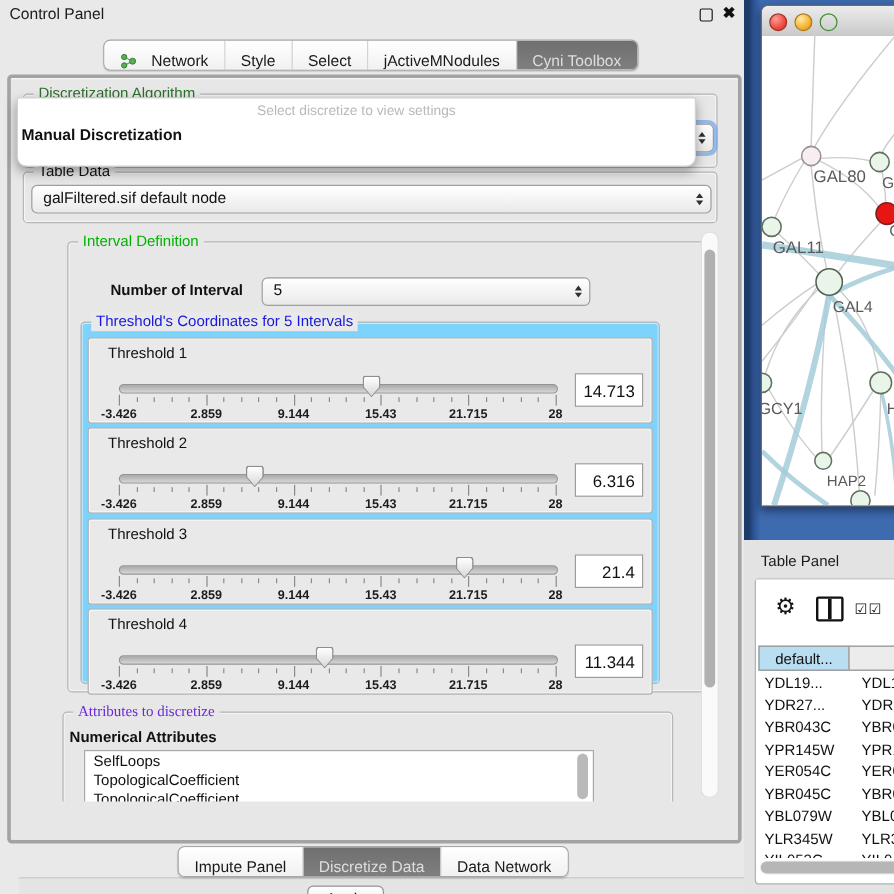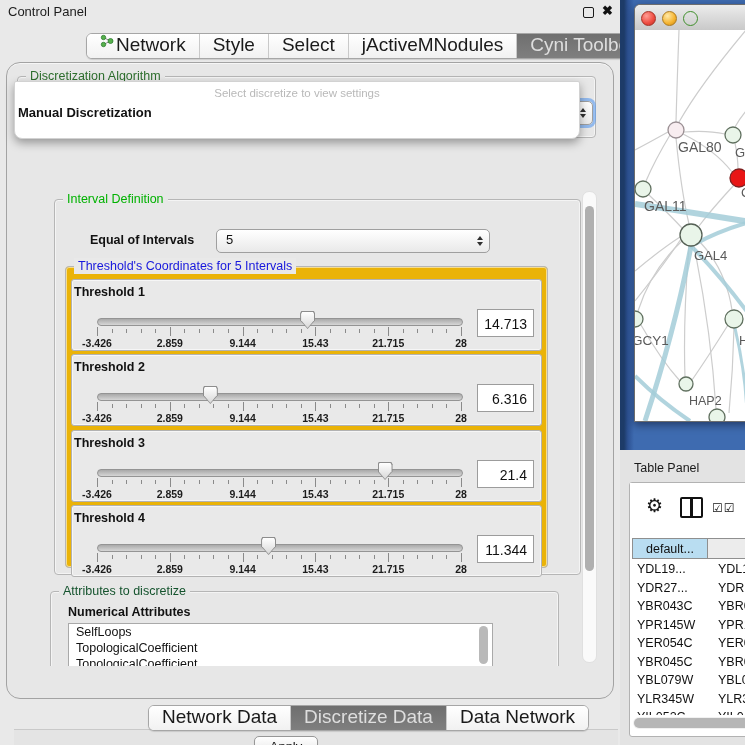--- a/index.html
+++ b/index.html
@@ -8,42 +8,42 @@
   .abs{position:absolute;}
 
   
   .titlebar{left:0;top:0;width:620px;height:24px;background:#e9e9e9;}
   .titlebar .title{position:absolute;left:8px;top:4px;font-size:13px;color:#1c1c1c;}
   .win-float{position:absolute;left:583px;top:7px;width:9px;height:9px;border:1.5px solid #1a1a1a;border-radius:2px;}
   .win-close{position:absolute;left:602px;top:3px;font-size:13px;font-weight:bold;color:#111;}
 
   .seg-bar{display:flex;border:1px solid #a6a6a6;border-radius:6px;overflow:hidden;background:#fff;
            box-shadow:0 1px 1px rgba(0,0,0,.12);height:24px;}
-  .seg{display:flex;align-items:flex-start;gap:2px;padding:0 13px;font-size:19px;color:#1a1a1a;background:linear-gradient(#ffffff,#f1f1f1);
+  .seg{display:flex;align-items:flex-end;gap:12px;padding:0 13px;font-size:13px;color:#1a1a1a;background:linear-gradient(#ffffff,#f1f1f1);
        border-right:1px solid #c9c9c9;white-space:nowrap;}
   .seg:last-child{border-right:none;}
   .seg.sel{background:linear-gradient(#6f6f6f,#7f7f7f);color:#dedede;}
 
-  .outer-panel{left:6px;top:62px;width:606px;height:635px;border:1px solid #a3a3a3;border-radius:14px;
+  .outer-panel{left:6px;top:62px;width:606px;height:635px;border:3px solid #a3a3a3;border-radius:4px;
                background:#e7e7e7;box-shadow:inset 0 1px 0 #f6f6f6;}
 
   .group{position:absolute;border:1px solid #b6b6b6;border-radius:4px;box-shadow:inset 0 0 0 1px rgba(255,255,255,.55);}
   .legend{position:absolute;top:-9px;left:8px;background:#e7e7e7;padding:0 4px;font-size:12.5px;line-height:16px;white-space:nowrap;}
 
   .combo{position:absolute;background:linear-gradient(#ffffff,#e9e9e9);border:1px solid #9f9f9f;border-radius:5px;
          font-size:13px;color:#111;}
   .combo .cv{position:absolute;left:9px;top:0;line-height:20px;white-space:nowrap;}
   .stepper{position:absolute;right:0;top:0;bottom:0;width:18px;display:flex;flex-direction:column;align-items:center;justify-content:center;gap:2px;}
   .arr-up{width:0;height:0;border-left:3.5px solid transparent;border-right:3.5px solid transparent;border-bottom:4.5px solid #2f2f2f;}
   .arr-dn{width:0;height:0;border-left:3.5px solid transparent;border-right:3.5px solid transparent;border-top:4.5px solid #2f2f2f;}
 
   
   .thr-panel{position:absolute;left:63px;width:469px;height:70px;border:1px solid #b2b2b2;border-radius:3px;background:#e9e9e9;
              box-shadow:inset 0 0 0 1px rgba(255,255,255,.6);}
-  .thr-title{position:absolute;left:2px;top:5px;font-size:12.5px;font-weight:bold;}
+  .thr-title{position:absolute;left:16px;top:5px;font-size:12.5px;font-weight:normal;}
   .track{position:absolute;left:25px;top:38px;width:364px;height:6px;border-radius:4px;
          background:linear-gradient(#a9a9a9,#d6d6d6);border:1px solid #949494;}
   .thumb-outer{position:absolute;top:31px;width:15px;height:18px;margin-left:-7px;
                clip-path:polygon(8% 0,92% 0,100% 12%,100% 52%,50% 100%,0 52%,0 12%);background:#8d8d8d;}
   .thumb-inner{position:absolute;left:1px;top:1px;right:1px;bottom:1px;
                clip-path:polygon(8% 0,92% 0,100% 12%,100% 52%,50% 100%,0 52%,0 12%);
                background:linear-gradient(#ffffff,#d8d8d8);}
   .ticks{position:absolute;left:25px;top:47px;width:364px;height:9px;}
   .tick{position:absolute;top:0;width:1px;background:#8a8a8a;}
   .tick.minor{height:4px;top:2px;}
@@ -139,36 +139,46 @@
   <div class="group" style="left:10px;top:13px;width:577px;height:60px;">
     <span class="legend" style="color:#2d6e2d;">Discretization Algorithm</span>
     <div class="combo" style="left:8px;top:24px;width:565px;height:22px;box-shadow:0 0 0 3px rgba(90,155,240,.6);">
       <div class="stepper">
           <span class="arr-up"></span>
           <span class="arr-dn"></span>
         </div>
     </div>
   </div>
 
+  <div class="group" style="left:10px;top:78px;width:577px;height:41px;">
+    <span class="legend">Table Data</span>
+    <div class="combo" style="left:6px;top:10px;width:565px;height:22px;">
+      <span class="cv">galFiltered.sif default node</span>
+      <div class="stepper">
+          <span class="arr-up"></span>
+          <span class="arr-dn"></span>
+        </div>
+    </div>
+  </div>
 
   <div class="abs" style="left:4px;top:122px;width:574px;height:481px;overflow:hidden;">
 
-    <div class="group" style="left:43px;top:14px;width:525px;height:374px;">
+    <div class="group" style="left:43px;top:14px;width:525px;height:374px;padding-left:36px;">
       <span class="legend" style="color:#00b200;">Interval Definition</span>
 
-      <span class="abs" style="left:35px;top:33px;font-size:12.5px;font-weight:bold;">Equal of Intervals</span>
+      <span class="abs" style="left:35px;top:33px;font-size:12.5px;font-weight:bold;">Number of Interval</span>
       <div class="combo" style="left:161px;top:29px;width:272px;height:22px;">
         <span class="cv">5</span>
         <div class="stepper">
             <span class="arr-up"></span>
             <span class="arr-dn"></span>
           </div>
       </div>
 
-      <div class="group" style="left:10px;top:66px;width:481px;height:300px;background:#eab308;">
+      <div class="group" style="left:10px;top:66px;width:481px;height:300px;background:#7dd3fc;">
         <span class="legend" style="color:#1717dd;background:#e9e9e9;">Threshold's Coordinates for 5 Intervals</span>
 
         <div class="thr-panel" style="left:5px;top:12px;">
           <span class="thr-title">Threshold 1</span>
           <div class="track"></div>
           <div class="thumb-outer" style="left: calc(235.1px);">
               <div class="thumb-inner"></div>
             </div>
           <div class="ticks">
               <span class="tick major" style="left: 0%;"></span>
@@ -340,22 +350,22 @@
               <span class="ticklab" style="left: 60%;">15.43</span>
               <span class="ticklab" style="left: 80%;">21.715</span>
               <span class="ticklab" style="left: 100%;">28</span>
             </div>
           <div class="thr-value">11.344</div>
         </div>
       </div>
     </div>
 
     <div class="group" style="left:39px;top:406px;width:507px;height:90px;">
-      <span class="legend" style="color:#14532d;">Attributes to discretize</span>
-      <span class="abs" style="left:17px;top:13px;font-size:12.5px;font-weight:bold;">Numerical Attributes</span>
+      <span class="legend" style="color:#6d28d9;font-family:Liberation Serif, serif;">Attributes to discretize</span>
+      <span class="abs" style="left:5px;top:13px;font-size:12.5px;font-weight:bold;">Numerical Attributes</span>
       <div class="list-box" style="left:17px;top:31px;width:423px;height:58px;">
           <div class="list-item">SelfLoops</div>
           <div class="list-item">TopologicalCoefficient</div>
           <div class="list-item">TopologicalCoefficient</div>
         </div>
       <div class="vscroll" style="left:428px;top:34px;height:38px;"></div>
     </div>
   </div>
 
   <div class="abs" style="left:575px;top:128px;width:13px;height:470px;background:#fafafa;border:1px solid #e0e0e0;border-radius:7px;">
@@ -368,21 +378,21 @@
 </div>
 
 <div class="abs popup">
   <div class="hint">Select discretize to view settings</div>
   <div class="opt b" style="top:23px;">Manual Discretization</div>
 </div>
 
 <div class="abs" style="left:148px;top:705px;">
   <div class="seg-bar">
     <div class="seg">
-        <span>Network Data</span>
+        <span>Impute Panel</span>
       </div>
     <div class="seg sel">
         <span>Discretize Data</span>
       </div>
     <div class="seg">
         <span>Data Network</span>
       </div>
   </div>
 </div>
 

